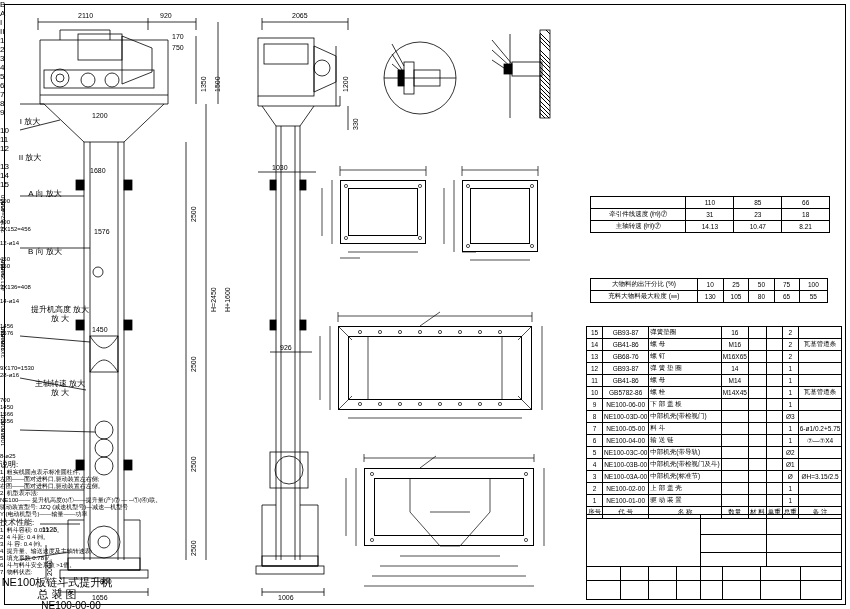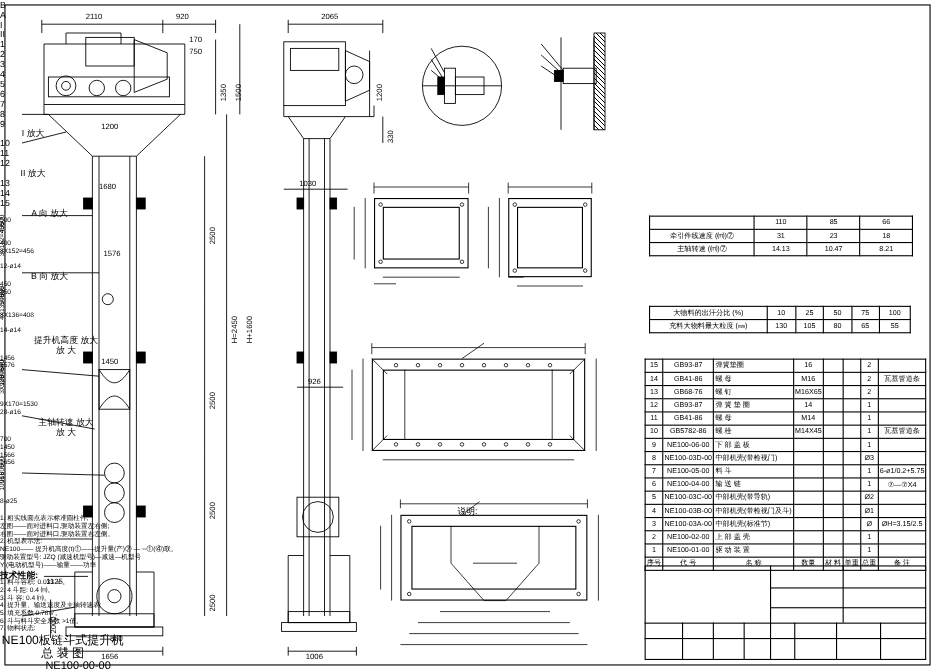--- a/index.html
+++ b/index.html
@@ -348,30 +348,30 @@
   <div class="t6" style="left:442px;top:548px;">700</div>
   <div class="t6" style="left:440px;top:558px;">1450</div>
   <div class="t6" style="left:440px;top:568px;">1566</div>
   <div class="t6" style="left:440px;top:578px;">1656</div>
   <div class="t6 rot90" style="left:344px;top:520px;">600</div>
   <div class="t6 rot90" style="left:542px;top:510px;">800</div>
   <div class="t6 rot90" style="left:554px;top:518px;">916</div>
   <div class="t6 rot90" style="left:566px;top:520px;">1006</div>
   <div class="t6" style="left:400px;top:470px;">8-ø25</div>
 
-  <div class="t8" style="left:586px;top:20px;text-align:center;">说明:</div>
+  <div class="t8" style="left:586px;top:20px;">说明:</div>
   <div class="t6" style="left:586px;top:34px;">1. 粗实线圆点表示标准圆柱件,</div>
   <div class="t6" style="left:586px;top:44px;">   左图——面对进料口,驱动装置左右侧;</div>
   <div class="t6" style="left:586px;top:54px;">   右图——面对进料口,驱动装置右左侧。</div>
   <div class="t6" style="left:586px;top:64px;">2. 机型表示法:</div>
   <div class="t6" style="left:586px;top:76px;">   NE100—— 提升机高度(t)①——提升量(产)⑦ — ─①(④)联。</div>
   <div class="t6" style="left:586px;top:86px;">   驱动装置型号: JZQ (减速机型号)—减速—机型号</div>
   <div class="t6" style="left:586px;top:96px;">                Y (电动机型号)——输量——功率</div>
 
-  <div class="t8" style="left:586px;top:134px;font-weight:bold;">技术性能:</div>
+  <div class="t8" style="left:586px;top:134px;">技术性能:</div>
   <div class="t6" style="left:586px;top:150px;">1. 料斗容积: 0.033 ㎡。</div>
   <div class="t6" style="left:586px;top:162px;">2. 4  斗距: 0.4 ⒨。</div>
   <div class="t6" style="left:586px;top:174px;">3. 斗  容: 0.4 ⒨。</div>
   <div class="t6" style="left:586px;top:186px;">4. 提升量、输送速度及主轴转速表:</div>
 
   <table class="tb" style="left:590px;top:196px;width:240px;">
     <tbody>
         <tr>
       <td style="width:96px;"></td>
       <td style="width:48px;">110</td>

